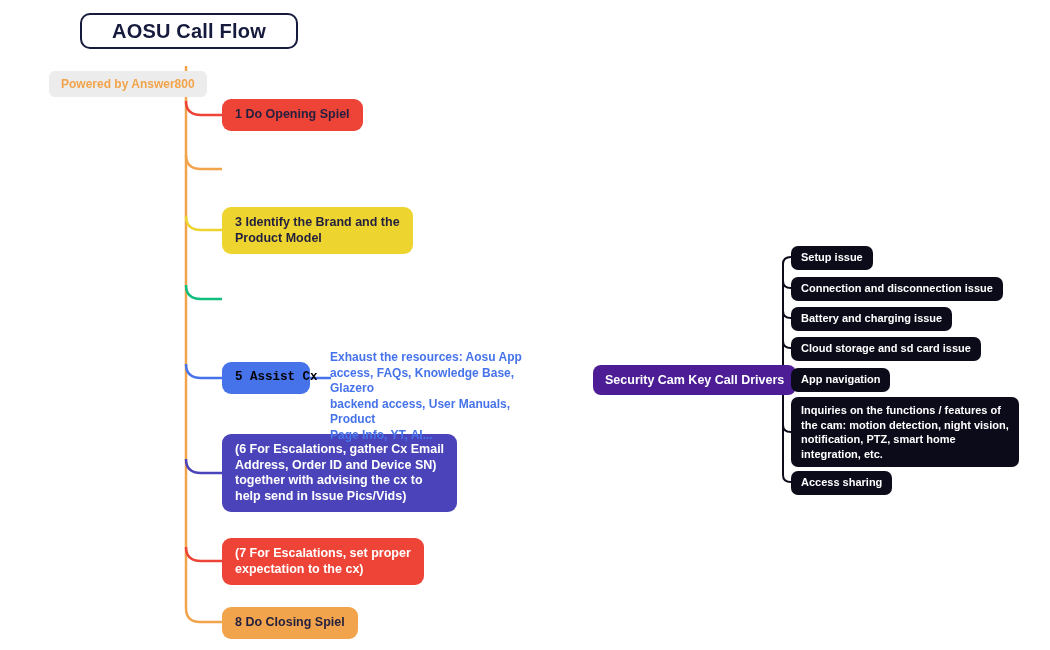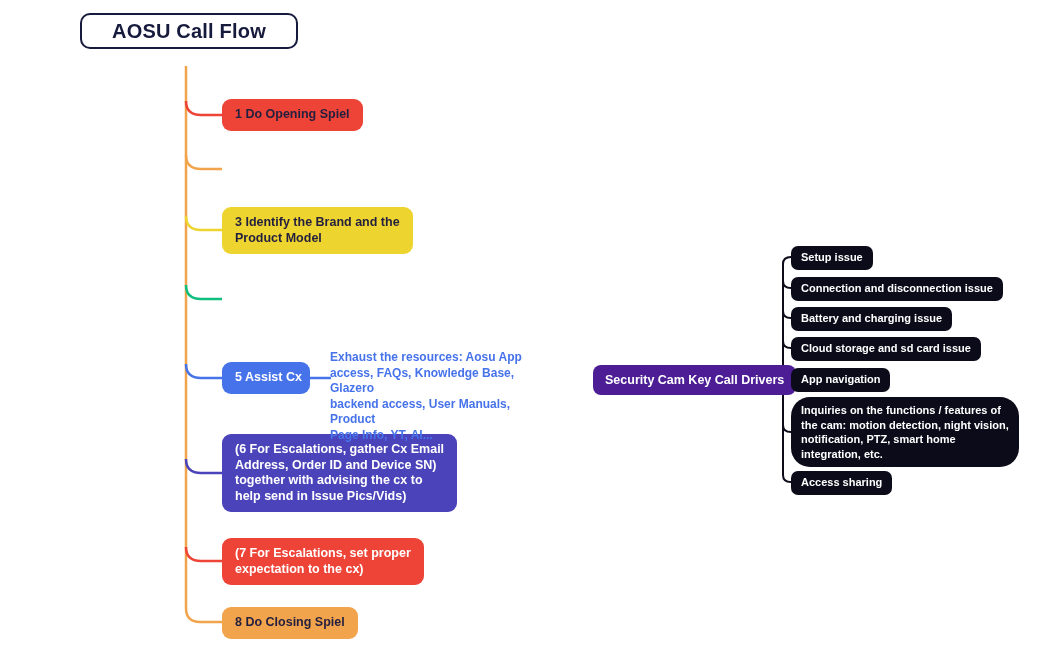--- a/index.html
+++ b/index.html
@@ -67,44 +67,45 @@
     <path fill="none" stroke-width="2" d="M 791 257 Q 783 257 783 264 L 783 475 Q 783 482 791 482" stroke="#0c0b1a"></path>
     <path fill="none" stroke-width="2" d="M 783 281 Q 783 288 791 288" stroke="#0c0b1a"></path>
     <path fill="none" stroke-width="2" d="M 783 311 Q 783 318 791 318" stroke="#0c0b1a"></path>
     <path fill="none" stroke-width="2" d="M 783 341 Q 783 348 791 348" stroke="#0c0b1a"></path>
     <path fill="none" stroke-width="2" d="M 783 425 Q 783 432 791 432" stroke="#0c0b1a"></path>
     <path fill="none" stroke-width="2" d="M 773 380 L 791 380" stroke="#0c0b1a"></path>
   </svg>
 
   <div class="root" style="color: rgb(22, 26, 60);">AOSU Call Flow</div>
 
+  <div class="badge" style="background-color: rgb(236, 236, 236); color: rgb(242, 164, 76);">Powered by Answer800</div>
 
   <div class="node n1 nowrap" style="background-color: rgb(238, 67, 55); color: rgb(35, 31, 63);">1 Do Opening Spiel</div>
   <div class="node n3" style="background-color: rgb(237, 212, 46); color: rgb(35, 31, 63);">3 Identify the Brand and the
 Product Model</div>
-  <div class="node n5 nowrap" style="background-color: rgb(70, 115, 234); color: #ffffff;">5 Assist Cx</div>
+  <div class="node n5 nowrap" style="background-color: rgb(70, 115, 234); color: #000000; font-family: Liberation Mono, monospace;">5 Assist Cx</div>
   <div class="node n6" style="background-color: rgb(75, 67, 186); color: rgb(255, 255, 255);">(6 For Escalations, gather Cx Email
 Address, Order ID and Device SN)
 together with advising the cx to
 help send in Issue Pics/Vids)</div>
   <div class="node n7" style="background-color: rgb(238, 67, 55); color: rgb(255, 255, 255);">(7 For Escalations, set proper
 expectation to the cx)</div>
   <div class="node n8 nowrap" style="background-color: rgb(242, 164, 76); color: rgb(35, 31, 63);">8 Do Closing Spiel</div>
 
   <div class="note" style="color: rgb(70, 115, 234);">Exhaust the resources: Aosu App
 access, FAQs, Knowledge Base, Glazero
 backend access, User Manuals, Product
 Page Info, YT, AI...</div>
 
   <div class="dparent" style="background-color: #4c1d95; color: rgb(255, 255, 255);">Security Cam Key Call Drivers</div>
 
   <div class="dchild d0 nowrap" style="background-color: rgb(12, 11, 26); color: rgb(255, 255, 255);">Setup issue</div>
   <div class="dchild d1 nowrap" style="background-color: rgb(12, 11, 26); color: rgb(255, 255, 255);">Connection and disconnection issue</div>
   <div class="dchild d3 nowrap" style="background-color: rgb(12, 11, 26); color: rgb(255, 255, 255);">Cloud storage and sd card issue</div>
   <div class="dchild d2 nowrap" style="background-color: rgb(12, 11, 26); color: rgb(255, 255, 255);">Battery and charging issue</div>
   <div class="dchild d4 nowrap" style="background-color: rgb(12, 11, 26); color: rgb(255, 255, 255);">App navigation</div>
-  <div class="dchild d5" style="background-color: rgb(12, 11, 26); color: rgb(255, 255, 255); border-radius: 19px;">Inquiries on the functions / features of
+  <div class="dchild d5" style="background-color: rgb(12, 11, 26); color: rgb(255, 255, 255);">Inquiries on the functions / features of
 the cam: motion detection, night vision,
 notification, PTZ, smart home
 integration, etc.</div>
   <div class="dchild d6 nowrap" style="background-color: rgb(12, 11, 26); color: rgb(255, 255, 255);">Access sharing</div>
 
 </div>
 
 </body></html>

